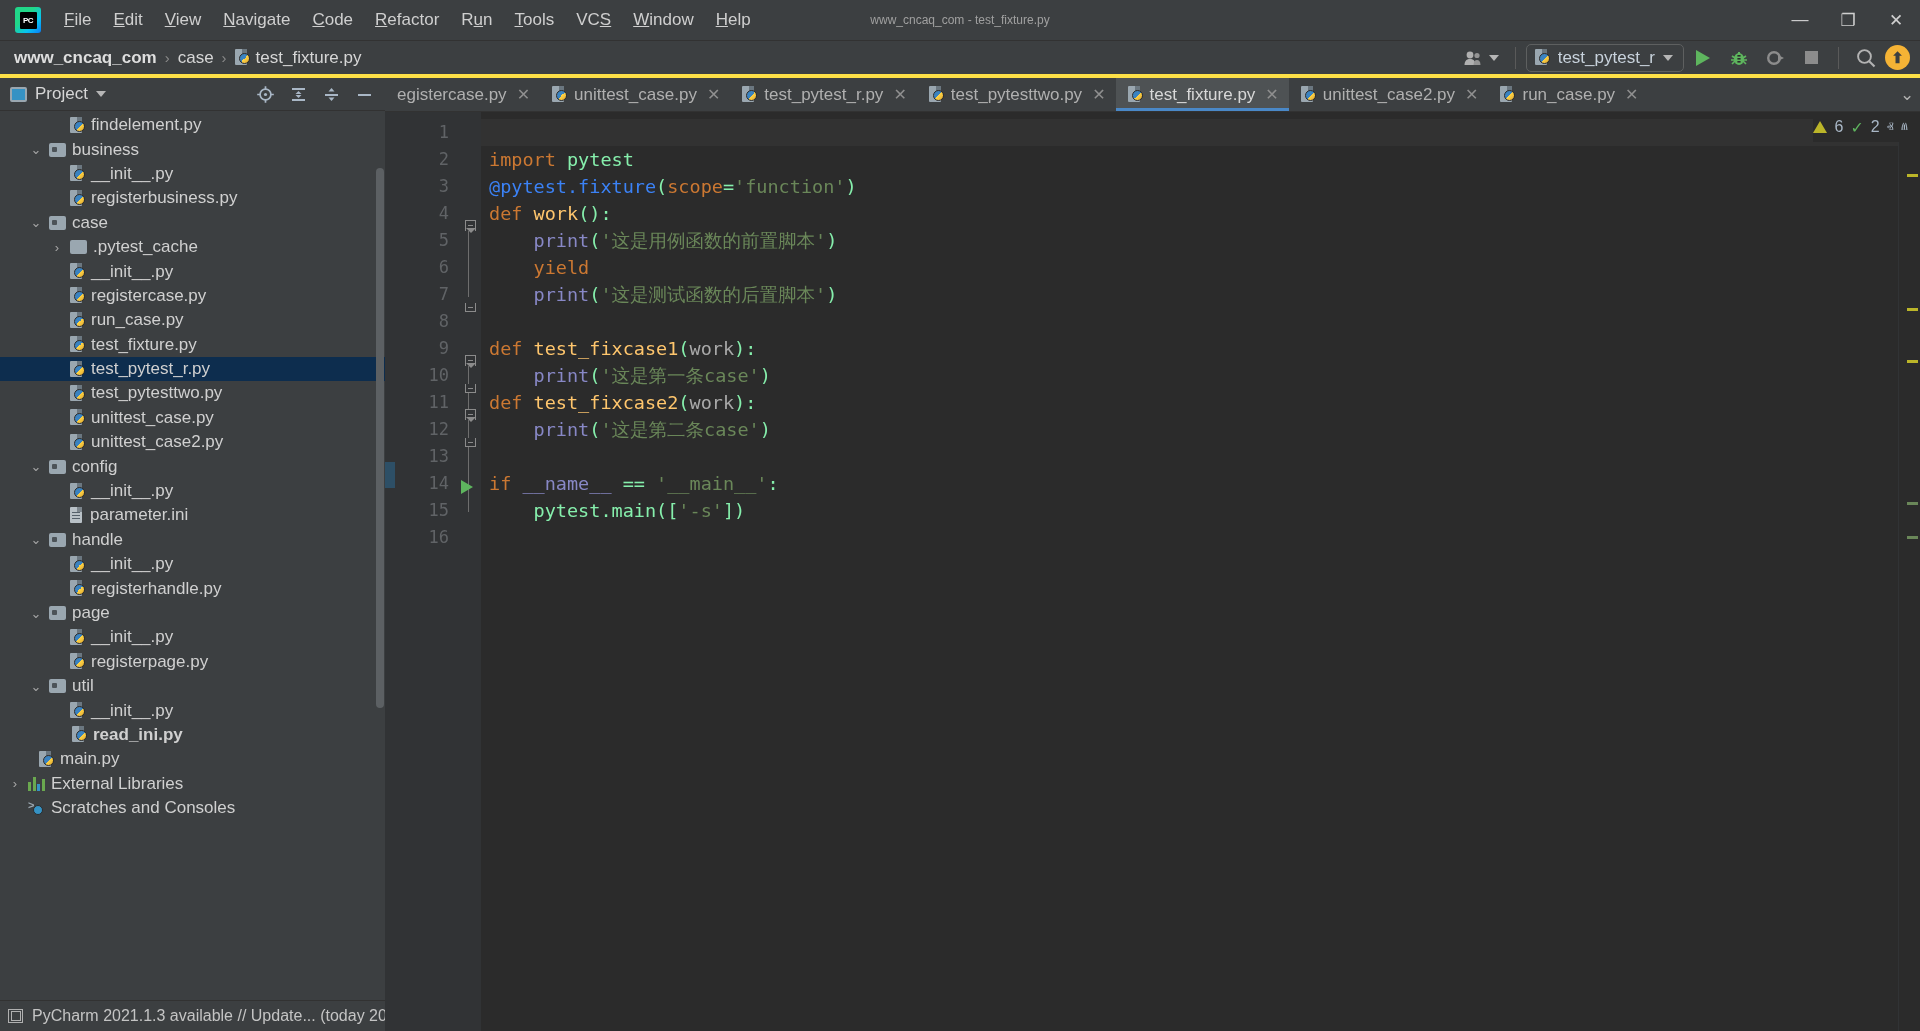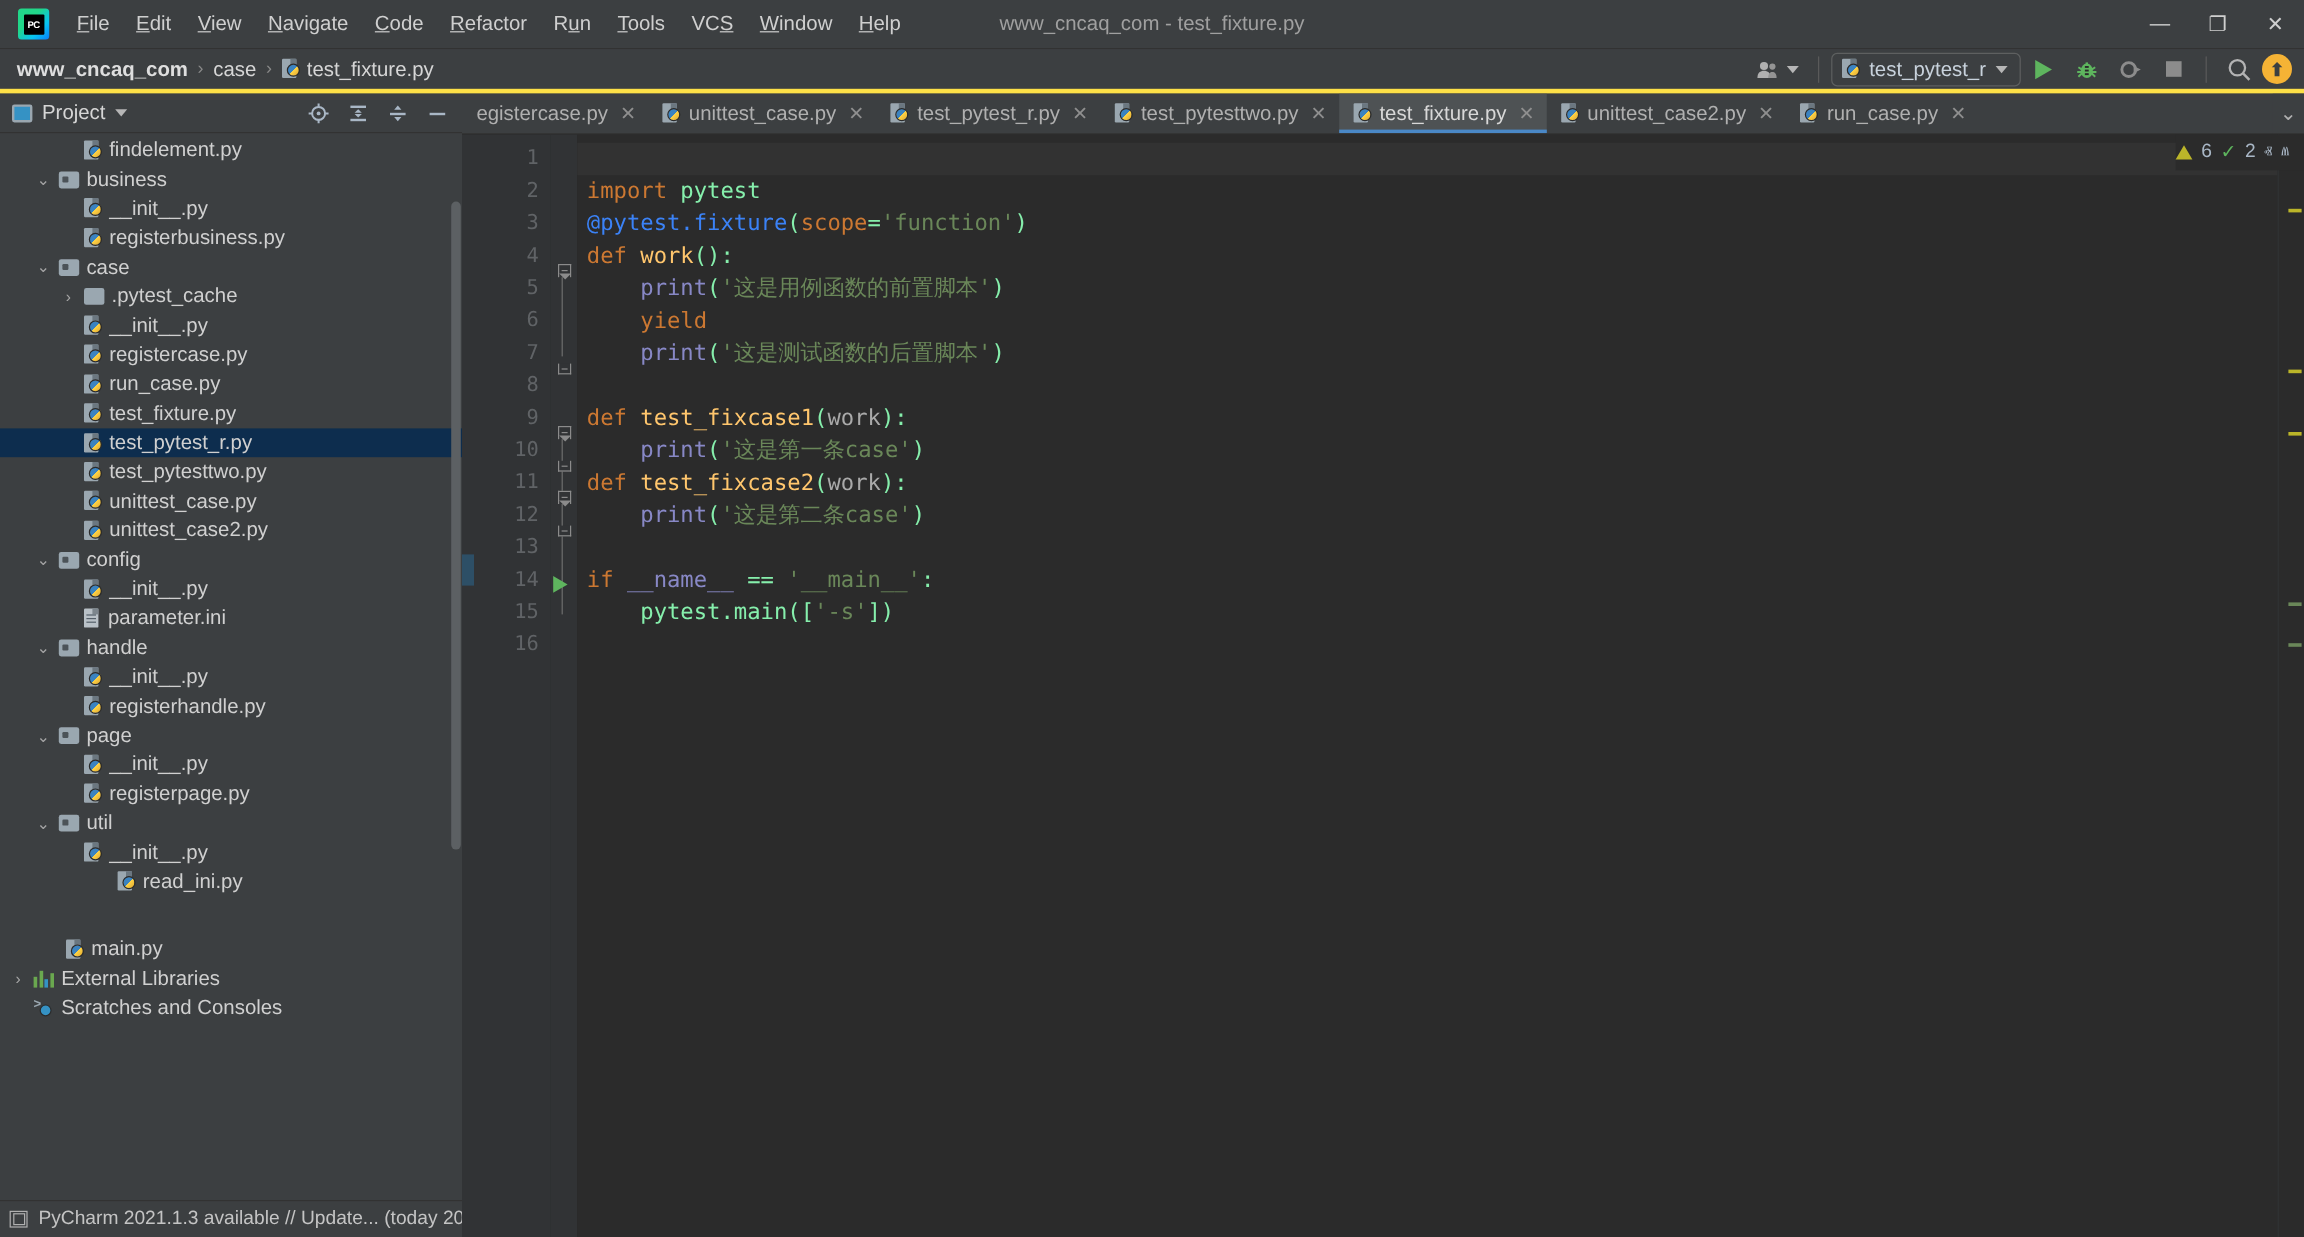--- a/index.html
+++ b/index.html
@@ -27,21 +27,21 @@
     color:#fff;font-size:8px;font-weight:bold;display:flex;
     align-items:center;justify-content:center;letter-spacing:-.5px;
   }
   .menu { display:flex; align-items:center; }
   .menu-item {
     padding:3px 11px; color:#cfcfcf; font-size:17px; cursor:default; white-space:nowrap;
   }
   .menu-item u { text-decoration:underline; }
   #win-title {
     position:absolute; left:0; right:0; text-align:center;
-    color:#a0a0a0; font-size:17px; pointer-events:none;
+    color:#a0a0a0; font-size:12px; pointer-events:none;
   }
   #win-buttons { margin-left:auto; display:flex; align-items:center; z-index:2; }
   .win-btn {
     width:48px;height:40px;display:flex;align-items:center;justify-content:center;
     color:#cfcfcf;font-size:17px;
   }
 
   
   #navbar {
     height:37px; background:#3c3f41; display:flex; align-items:center;
@@ -543,30 +543,30 @@
         </div>
         <div class="node" style="padding-left: 50px;">
           <span class="arrow"></span>
           <span class="py-icon">
             <span class="sheet"></span>
             <span class="fold"></span>
             <span class="snake"></span>
           </span>
           <span>__init__.py</span>
         </div>
-        <div class="node" style="padding-left: 78px;">
+        <div class="node" style="padding-left: 52px; font-weight: bold;">
           <span class="arrow"></span>
           <span class="py-icon">
             <span class="sheet"></span>
             <span class="fold"></span>
             <span class="snake"></span>
           </span>
           <span>read_ini.py</span>
         </div>
-        <div class="node" style="padding-left: 35px; margin-top: 32px;">
+        <div class="node" style="padding-left: 19px;">
           <span class="arrow"></span>
           <span class="py-icon">
             <span class="sheet"></span>
             <span class="fold"></span>
             <span class="snake"></span>
           </span>
           <span>main.py</span>
         </div>
         <div class="node" style="padding-left: 8px;">
           <span class="arrow">›</span>

